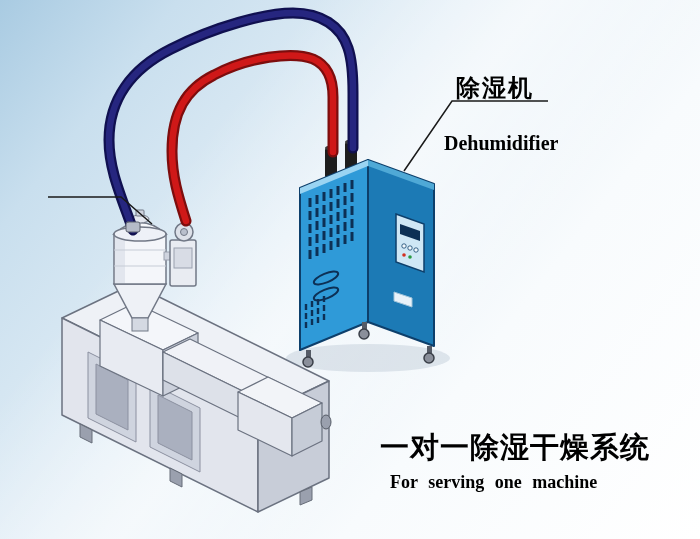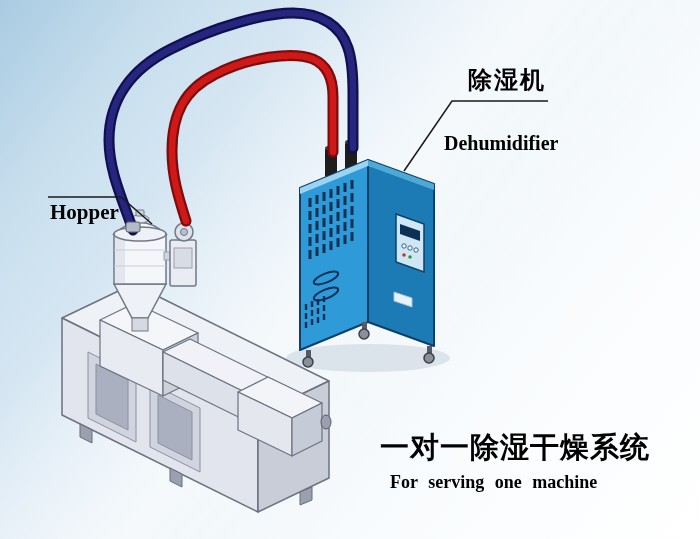--- a/index.html
+++ b/index.html
@@ -127,21 +127,20 @@
       <path d="M186,221 C178,196 172,176 172,151 C172,112 186,89 214,75 C248,57 293,51 313,59 C327,65 333,79 333,97 L333,152" stroke-width="6.5" stroke="#cf1818"></path>
       <rect x="126" y="222" width="14" height="10" rx="2" fill="#b5bbc8" stroke="#5a606c" stroke-width="1"></rect>
     </g>
 
     <g fill="none" stroke="#1a1a1a" stroke-width="1.5">
       <path d="M48,197 L121,197 L152,224"></path>
       <path d="M548,101 L452,101 L404,171"></path>
     </g>
   </svg>
 
-  <div class="label en" style="left:50px;top:200px;font-size:21px;">Hopper</div>
 
-  <div class="label cn" style="left:456px;top:64px;margin-left:12px;">除湿机</div>
+  <div class="label cn" style="left:456px;top:72px;">除湿机</div>
   <div class="label en" style="left:444px;top:104px;margin-top:28px;">Dehumidifier</div>
 
   <div class="label title-cn" style="left:380px;top:428px;">一对一除湿干燥系统</div>
   <div class="label title-en" style="left:390px;top:472px;">For serving one machine</div>
 
 </div>
 
 </body></html>

